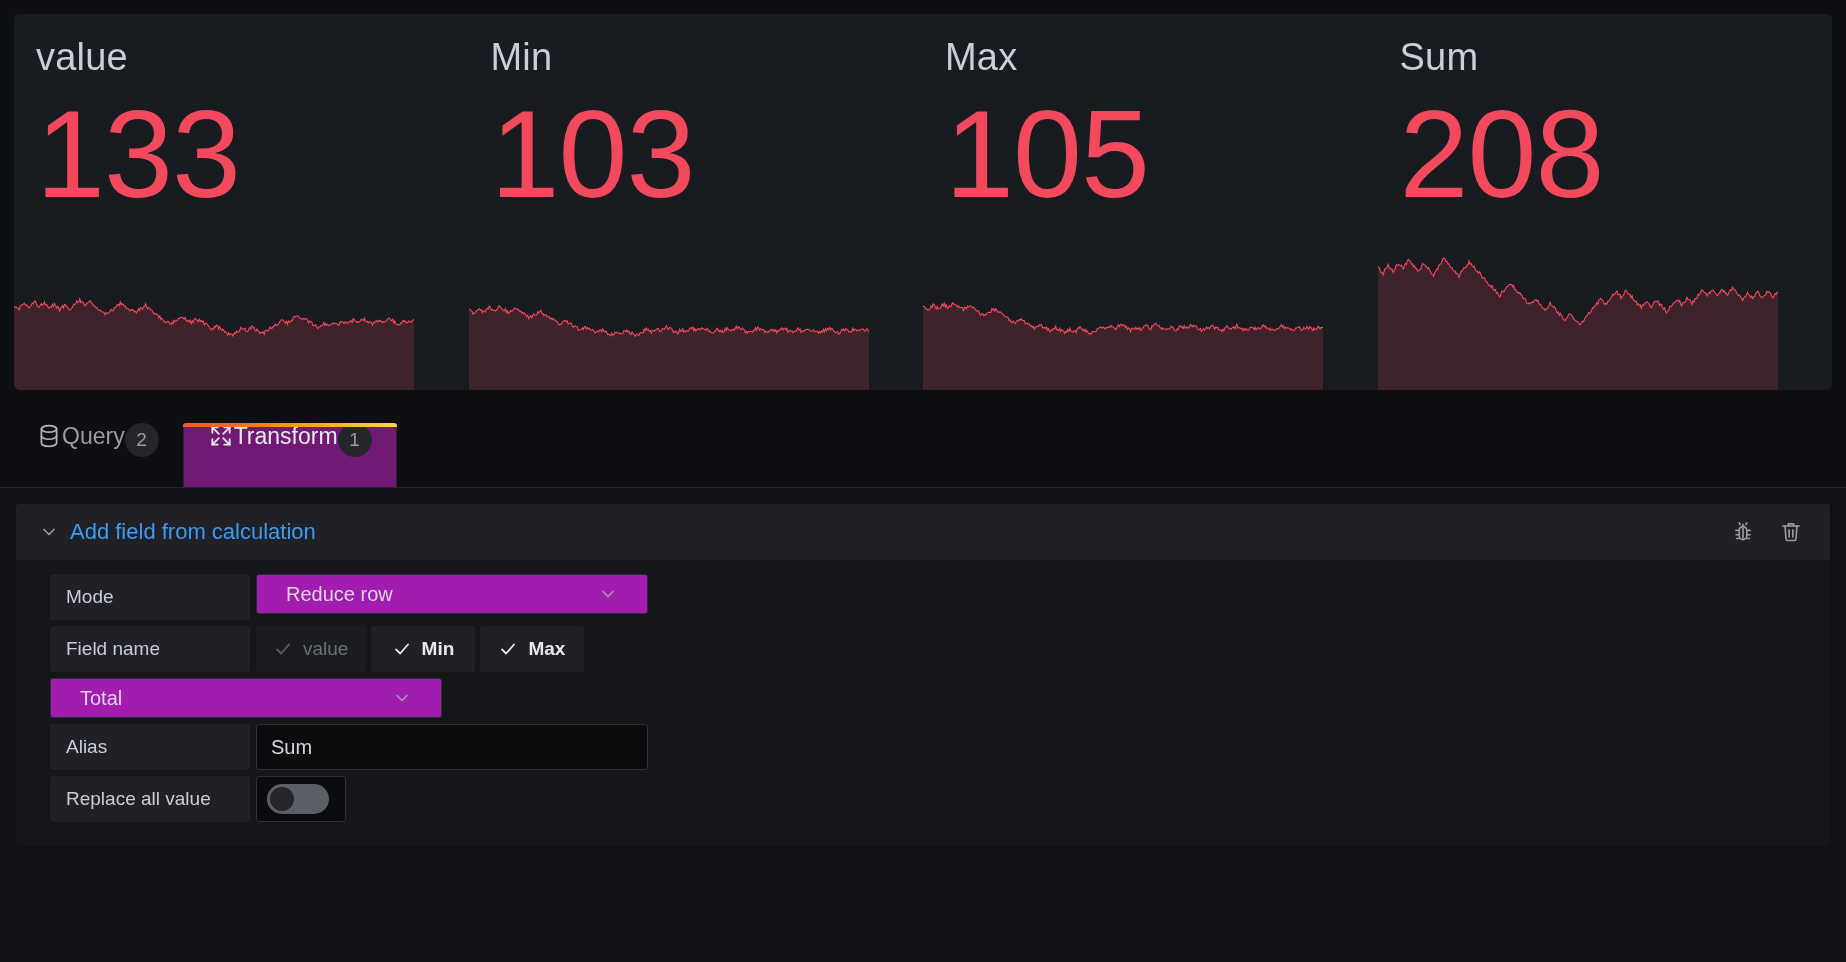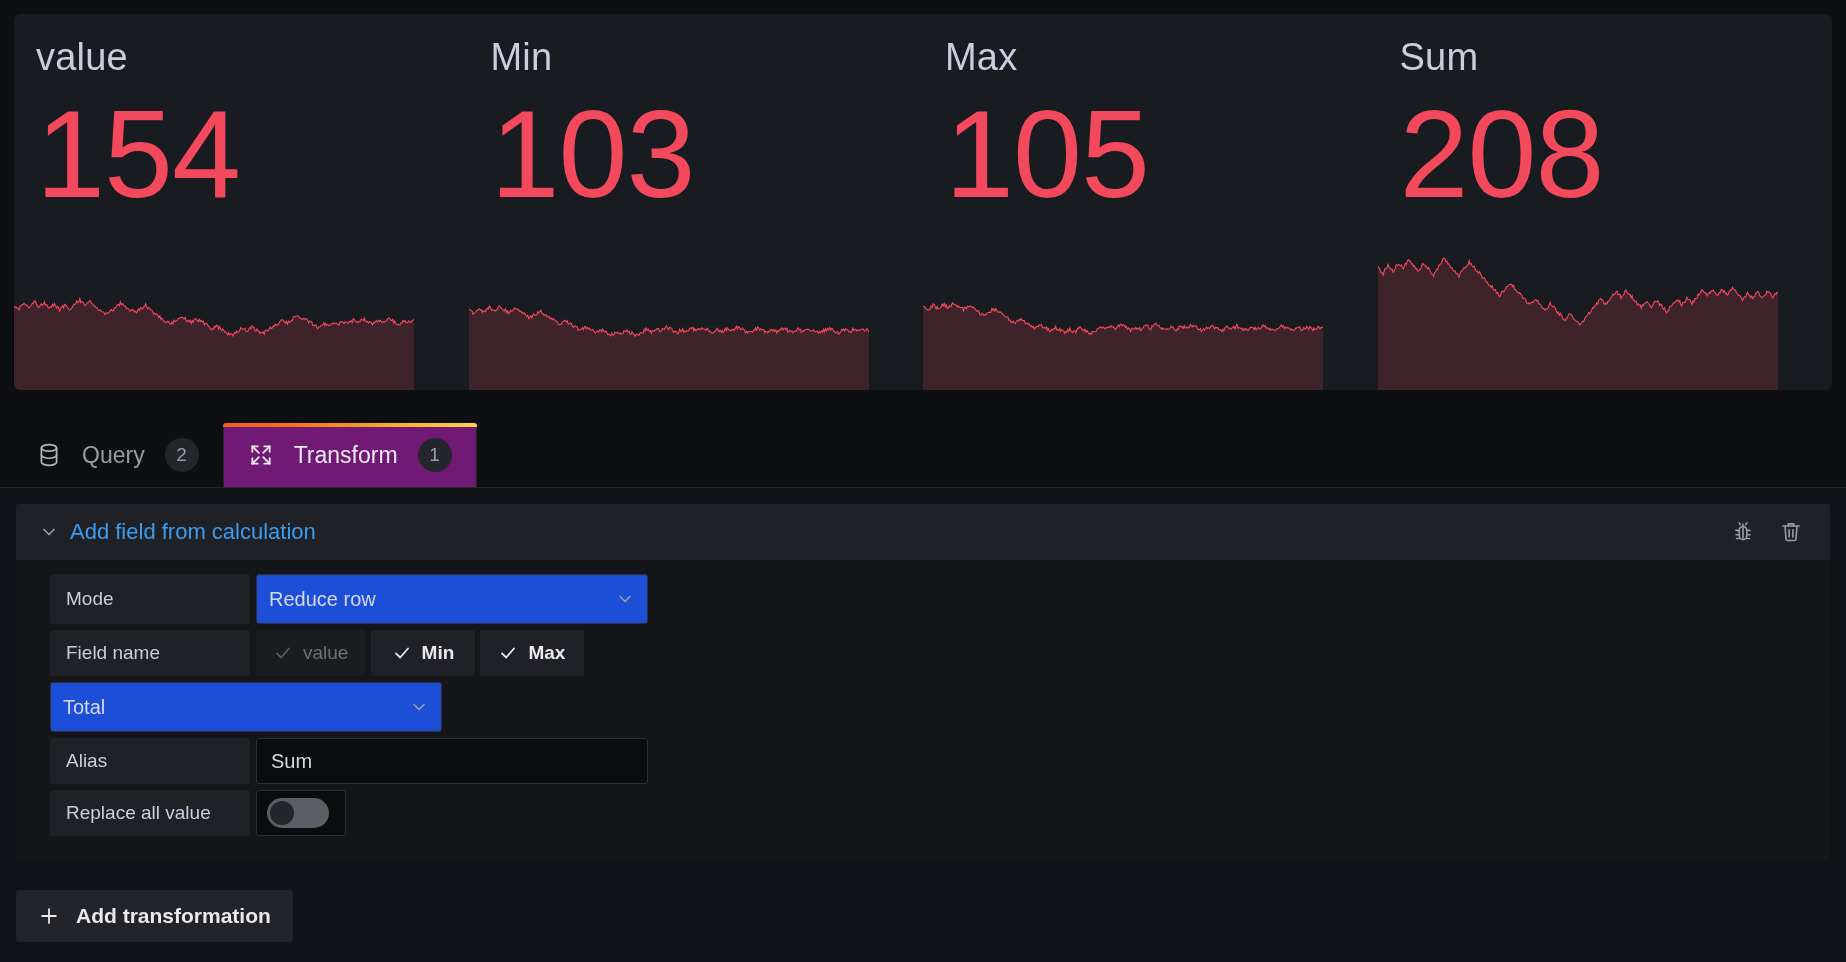--- a/index.html
+++ b/index.html
@@ -59,21 +59,21 @@
   .tabs-bar {
     position: absolute; left: 0; top: 412px; width: 1846px; height: 76px;
     background: #0e0f13;
     border-bottom: 1px solid #25262b;
     display: flex;
     align-items: flex-end;
     padding-left: 12px;
   }
   .tab {
     position: relative;
-    display: flex; align-items: center; gap: 20px;
+    display: flex; align-items: flex-start; gap: 0;
     height: 64px;
     padding: 0 24px;
     font-size: 23px;
     color: #9b9ba3;
     background: transparent;
     cursor: pointer;
     border-top-left-radius: 4px;
     border-top-right-radius: 4px;
   }
   .tab .tab-ico { display: inline-flex; width: 26px; height: 26px; color: #b5b6bd; }
@@ -142,26 +142,26 @@
     background: #1f2126;
     border-radius: 3px;
     display: flex; align-items: center;
     padding: 0 16px;
     font-size: 19px; color: #ccccdc;
     margin-right: 6px;
   }
   .field-ctl { display: flex; align-items: stretch; }
 
   .select-box {
-    width: 392px; height: 50px;
-    background: #1d4ed8;
+    width: 392px; height: 40px;
+    background: #a21caf;
     border: 1px solid #2f3037;
     border-radius: 3px;
     display: flex; align-items: center;
-    padding: 0 12px;
+    padding: 0 29px;
     font-size: 20px; color: #d8d9de;
     cursor: pointer;
     position: relative;
   }
   .select-box .caret {
     margin-left: auto; color: #9b9ba3; display: inline-flex;
   }
   .select-box .caret svg { width: 20px; height: 20px; }
 
   .input-box {
@@ -234,21 +234,21 @@
   .add-xform .plus svg { width: 22px; height: 22px; }
 </style>
 </head>
 <body>
 
 <div class="viz-wrap">
   <div class="viz-panel">
 
     <div class="stat-cell">
       <div class="stat-title">value</div>
-      <div class="stat-value">154</div>
+      <div class="stat-value">133</div>
       <svg class="spark" viewBox="0 0 400 160" preserveAspectRatio="none">
           <path d="M0.00,76.04 L1.01,77.51 L2.03,76.86 L3.04,78.11 L4.05,78.35 L5.06,79.89 L6.08,76.41 L7.09,75.50 L8.10,74.56 L9.11,74.50 L10.13,73.19 L11.14,74.53 L12.15,75.36 L13.16,75.08 L14.18,77.02 L15.19,78.09 L16.20,76.03 L17.22,75.46 L18.23,73.28 L19.24,73.80 L20.25,71.25 L21.27,70.98 L22.28,73.85 L23.29,75.68 L24.30,77.15 L25.32,77.21 L26.33,75.11 L27.34,73.80 L28.35,75.44 L29.37,74.41 L30.38,71.78 L31.39,74.83 L32.41,74.62 L33.42,75.35 L34.43,78.15 L35.44,77.98 L36.46,76.63 L37.47,77.31 L38.48,74.37 L39.49,76.20 L40.51,73.46 L41.52,75.60 L42.53,78.24 L43.54,76.22 L44.56,77.42 L45.57,81.66 L46.58,77.80 L47.59,77.22 L48.61,75.55 L49.62,77.90 L50.63,74.35 L51.65,74.96 L52.66,76.41 L53.67,77.32 L54.68,79.35 L55.70,80.23 L56.71,79.03 L57.72,78.02 L58.73,76.70 L59.75,74.13 L60.76,74.44 L61.77,73.72 L62.78,70.83 L63.80,72.45 L64.81,72.04 L65.82,68.52 L66.84,72.56 L67.85,71.52 L68.86,72.07 L69.87,73.83 L70.89,75.62 L71.90,75.02 L72.91,73.06 L73.92,72.70 L74.94,71.62 L75.95,70.60 L76.96,71.55 L77.97,73.87 L78.99,74.26 L80.00,76.30 L81.01,76.25 L82.03,77.61 L83.04,77.57 L84.05,79.85 L85.06,80.59 L86.08,79.76 L87.09,81.10 L88.10,81.73 L89.11,81.99 L90.13,82.53 L91.14,84.82 L92.15,82.87 L93.16,82.80 L94.18,83.45 L95.19,82.25 L96.20,80.90 L97.22,79.54 L98.23,80.89 L99.24,80.67 L100.25,77.80 L101.27,77.68 L102.28,76.58 L103.29,74.65 L104.30,74.36 L105.32,75.54 L106.33,71.78 L107.34,74.61 L108.35,73.53 L109.37,74.58 L110.38,76.16 L111.39,76.21 L112.41,78.67 L113.42,78.10 L114.43,78.81 L115.44,80.72 L116.46,80.85 L117.47,79.37 L118.48,80.09 L119.49,79.86 L120.51,81.74 L121.52,81.48 L122.53,82.88 L123.54,80.75 L124.56,78.71 L125.57,80.50 L126.58,77.53 L127.59,78.36 L128.61,79.08 L129.62,76.87 L130.63,76.10 L131.65,73.70 L132.66,77.31 L133.67,78.64 L134.68,77.46 L135.70,78.71 L136.71,79.67 L137.72,79.87 L138.73,82.11 L139.75,83.89 L140.76,83.24 L141.77,84.59 L142.78,83.98 L143.80,85.17 L144.81,87.77 L145.82,85.83 L146.84,89.33 L147.85,88.10 L148.86,89.49 L149.87,90.81 L150.89,92.41 L151.90,92.58 L152.91,92.00 L153.92,91.22 L154.94,92.12 L155.95,93.84 L156.96,94.33 L157.97,92.10 L158.99,93.88 L160.00,90.32 L161.01,91.74 L162.03,90.70 L163.04,90.68 L164.05,88.59 L165.06,88.31 L166.08,87.56 L167.09,87.69 L168.10,87.26 L169.11,87.80 L170.13,89.02 L171.14,87.52 L172.15,90.11 L173.16,91.45 L174.18,90.43 L175.19,91.82 L176.20,90.32 L177.22,93.58 L178.23,90.78 L179.24,92.48 L180.25,88.94 L181.27,88.60 L182.28,89.15 L183.29,90.63 L184.30,91.69 L185.32,89.16 L186.33,91.52 L187.34,90.40 L188.35,91.89 L189.37,91.20 L190.38,94.97 L191.39,93.31 L192.41,93.31 L193.42,94.25 L194.43,96.09 L195.44,97.06 L196.46,99.04 L197.47,99.88 L198.48,98.29 L199.49,99.11 L200.51,96.30 L201.52,97.23 L202.53,95.12 L203.54,95.44 L204.56,99.07 L205.57,96.54 L206.58,98.81 L207.59,100.53 L208.61,98.99 L209.62,100.23 L210.63,102.30 L211.65,101.71 L212.66,103.32 L213.67,104.79 L214.68,102.53 L215.70,104.77 L216.71,103.73 L217.72,103.71 L218.73,105.80 L219.75,104.10 L220.76,102.36 L221.77,103.52 L222.78,100.86 L223.80,102.14 L224.81,102.03 L225.82,100.33 L226.84,97.49 L227.85,98.84 L228.86,99.15 L229.87,98.83 L230.89,98.35 L231.90,101.58 L232.91,101.70 L233.92,101.36 L234.94,98.97 L235.95,97.23 L236.96,98.90 L237.97,95.93 L238.99,96.79 L240.00,97.24 L241.01,100.79 L242.03,101.10 L243.04,98.99 L244.05,100.86 L245.06,101.50 L246.08,103.50 L247.09,102.51 L248.10,102.35 L249.11,101.81 L250.13,104.30 L251.14,100.58 L252.15,99.95 L253.16,100.65 L254.18,100.88 L255.19,98.96 L256.20,97.01 L257.22,98.60 L258.23,98.03 L259.24,96.19 L260.25,96.35 L261.27,94.31 L262.28,94.84 L263.29,95.45 L264.30,94.50 L265.32,92.30 L266.33,91.02 L267.34,89.68 L268.35,90.03 L269.37,90.28 L270.38,91.96 L271.39,93.23 L272.41,91.28 L273.42,94.18 L274.43,91.10 L275.44,91.50 L276.46,92.26 L277.47,90.33 L278.48,90.32 L279.49,86.88 L280.51,86.31 L281.52,86.86 L282.53,85.95 L283.54,86.01 L284.56,86.25 L285.57,87.82 L286.58,88.57 L287.59,88.87 L288.61,89.28 L289.62,88.44 L290.63,89.08 L291.65,88.68 L292.66,89.06 L293.67,90.24 L294.68,92.90 L295.70,91.08 L296.71,91.58 L297.72,91.78 L298.73,95.38 L299.75,95.82 L300.76,95.36 L301.77,94.83 L302.78,97.24 L303.80,98.78 L304.81,96.81 L305.82,97.01 L306.84,95.60 L307.85,95.72 L308.86,94.65 L309.87,92.59 L310.89,95.35 L311.90,93.43 L312.91,95.24 L313.92,94.74 L314.94,95.50 L315.95,95.02 L316.96,94.43 L317.97,93.69 L318.99,92.88 L320.00,93.68 L321.01,93.31 L322.03,93.16 L323.04,93.85 L324.05,94.70 L325.06,95.02 L326.08,91.87 L327.09,92.13 L328.10,91.63 L329.11,92.23 L330.13,93.44 L331.14,91.77 L332.15,92.18 L333.16,93.29 L334.18,92.96 L335.19,91.41 L336.20,91.63 L337.22,90.60 L338.23,92.34 L339.24,88.64 L340.25,89.58 L341.27,91.23 L342.28,91.58 L343.29,92.76 L344.30,91.90 L345.32,91.86 L346.33,90.87 L347.34,89.28 L348.35,89.72 L349.37,90.78 L350.38,88.11 L351.39,91.23 L352.41,91.82 L353.42,91.18 L354.43,92.82 L355.44,91.67 L356.46,92.08 L357.47,92.79 L358.48,94.88 L359.49,92.36 L360.51,92.98 L361.52,91.46 L362.53,90.54 L363.54,91.95 L364.56,90.33 L365.57,91.43 L366.58,90.39 L367.59,91.95 L368.61,92.49 L369.62,91.45 L370.63,91.98 L371.65,91.30 L372.66,90.35 L373.67,88.84 L374.68,87.83 L375.70,88.38 L376.71,90.37 L377.72,90.66 L378.73,89.33 L379.75,92.91 L380.76,90.90 L381.77,93.57 L382.78,94.16 L383.80,94.68 L384.81,94.65 L385.82,94.89 L386.84,92.79 L387.85,93.01 L388.86,90.53 L389.87,91.70 L390.89,90.59 L391.90,92.28 L392.91,93.01 L393.92,92.19 L394.94,90.93 L395.95,91.97 L396.96,92.36 L397.97,90.69 L398.99,90.55 L400.00,88.95 L400,160 L0,160 Z" fill="rgba(242,73,92,0.18)" stroke="none"></path>
           <path d="M0.00,76.04 L1.01,77.51 L2.03,76.86 L3.04,78.11 L4.05,78.35 L5.06,79.89 L6.08,76.41 L7.09,75.50 L8.10,74.56 L9.11,74.50 L10.13,73.19 L11.14,74.53 L12.15,75.36 L13.16,75.08 L14.18,77.02 L15.19,78.09 L16.20,76.03 L17.22,75.46 L18.23,73.28 L19.24,73.80 L20.25,71.25 L21.27,70.98 L22.28,73.85 L23.29,75.68 L24.30,77.15 L25.32,77.21 L26.33,75.11 L27.34,73.80 L28.35,75.44 L29.37,74.41 L30.38,71.78 L31.39,74.83 L32.41,74.62 L33.42,75.35 L34.43,78.15 L35.44,77.98 L36.46,76.63 L37.47,77.31 L38.48,74.37 L39.49,76.20 L40.51,73.46 L41.52,75.60 L42.53,78.24 L43.54,76.22 L44.56,77.42 L45.57,81.66 L46.58,77.80 L47.59,77.22 L48.61,75.55 L49.62,77.90 L50.63,74.35 L51.65,74.96 L52.66,76.41 L53.67,77.32 L54.68,79.35 L55.70,80.23 L56.71,79.03 L57.72,78.02 L58.73,76.70 L59.75,74.13 L60.76,74.44 L61.77,73.72 L62.78,70.83 L63.80,72.45 L64.81,72.04 L65.82,68.52 L66.84,72.56 L67.85,71.52 L68.86,72.07 L69.87,73.83 L70.89,75.62 L71.90,75.02 L72.91,73.06 L73.92,72.70 L74.94,71.62 L75.95,70.60 L76.96,71.55 L77.97,73.87 L78.99,74.26 L80.00,76.30 L81.01,76.25 L82.03,77.61 L83.04,77.57 L84.05,79.85 L85.06,80.59 L86.08,79.76 L87.09,81.10 L88.10,81.73 L89.11,81.99 L90.13,82.53 L91.14,84.82 L92.15,82.87 L93.16,82.80 L94.18,83.45 L95.19,82.25 L96.20,80.90 L97.22,79.54 L98.23,80.89 L99.24,80.67 L100.25,77.80 L101.27,77.68 L102.28,76.58 L103.29,74.65 L104.30,74.36 L105.32,75.54 L106.33,71.78 L107.34,74.61 L108.35,73.53 L109.37,74.58 L110.38,76.16 L111.39,76.21 L112.41,78.67 L113.42,78.10 L114.43,78.81 L115.44,80.72 L116.46,80.85 L117.47,79.37 L118.48,80.09 L119.49,79.86 L120.51,81.74 L121.52,81.48 L122.53,82.88 L123.54,80.75 L124.56,78.71 L125.57,80.50 L126.58,77.53 L127.59,78.36 L128.61,79.08 L129.62,76.87 L130.63,76.10 L131.65,73.70 L132.66,77.31 L133.67,78.64 L134.68,77.46 L135.70,78.71 L136.71,79.67 L137.72,79.87 L138.73,82.11 L139.75,83.89 L140.76,83.24 L141.77,84.59 L142.78,83.98 L143.80,85.17 L144.81,87.77 L145.82,85.83 L146.84,89.33 L147.85,88.10 L148.86,89.49 L149.87,90.81 L150.89,92.41 L151.90,92.58 L152.91,92.00 L153.92,91.22 L154.94,92.12 L155.95,93.84 L156.96,94.33 L157.97,92.10 L158.99,93.88 L160.00,90.32 L161.01,91.74 L162.03,90.70 L163.04,90.68 L164.05,88.59 L165.06,88.31 L166.08,87.56 L167.09,87.69 L168.10,87.26 L169.11,87.80 L170.13,89.02 L171.14,87.52 L172.15,90.11 L173.16,91.45 L174.18,90.43 L175.19,91.82 L176.20,90.32 L177.22,93.58 L178.23,90.78 L179.24,92.48 L180.25,88.94 L181.27,88.60 L182.28,89.15 L183.29,90.63 L184.30,91.69 L185.32,89.16 L186.33,91.52 L187.34,90.40 L188.35,91.89 L189.37,91.20 L190.38,94.97 L191.39,93.31 L192.41,93.31 L193.42,94.25 L194.43,96.09 L195.44,97.06 L196.46,99.04 L197.47,99.88 L198.48,98.29 L199.49,99.11 L200.51,96.30 L201.52,97.23 L202.53,95.12 L203.54,95.44 L204.56,99.07 L205.57,96.54 L206.58,98.81 L207.59,100.53 L208.61,98.99 L209.62,100.23 L210.63,102.30 L211.65,101.71 L212.66,103.32 L213.67,104.79 L214.68,102.53 L215.70,104.77 L216.71,103.73 L217.72,103.71 L218.73,105.80 L219.75,104.10 L220.76,102.36 L221.77,103.52 L222.78,100.86 L223.80,102.14 L224.81,102.03 L225.82,100.33 L226.84,97.49 L227.85,98.84 L228.86,99.15 L229.87,98.83 L230.89,98.35 L231.90,101.58 L232.91,101.70 L233.92,101.36 L234.94,98.97 L235.95,97.23 L236.96,98.90 L237.97,95.93 L238.99,96.79 L240.00,97.24 L241.01,100.79 L242.03,101.10 L243.04,98.99 L244.05,100.86 L245.06,101.50 L246.08,103.50 L247.09,102.51 L248.10,102.35 L249.11,101.81 L250.13,104.30 L251.14,100.58 L252.15,99.95 L253.16,100.65 L254.18,100.88 L255.19,98.96 L256.20,97.01 L257.22,98.60 L258.23,98.03 L259.24,96.19 L260.25,96.35 L261.27,94.31 L262.28,94.84 L263.29,95.45 L264.30,94.50 L265.32,92.30 L266.33,91.02 L267.34,89.68 L268.35,90.03 L269.37,90.28 L270.38,91.96 L271.39,93.23 L272.41,91.28 L273.42,94.18 L274.43,91.10 L275.44,91.50 L276.46,92.26 L277.47,90.33 L278.48,90.32 L279.49,86.88 L280.51,86.31 L281.52,86.86 L282.53,85.95 L283.54,86.01 L284.56,86.25 L285.57,87.82 L286.58,88.57 L287.59,88.87 L288.61,89.28 L289.62,88.44 L290.63,89.08 L291.65,88.68 L292.66,89.06 L293.67,90.24 L294.68,92.90 L295.70,91.08 L296.71,91.58 L297.72,91.78 L298.73,95.38 L299.75,95.82 L300.76,95.36 L301.77,94.83 L302.78,97.24 L303.80,98.78 L304.81,96.81 L305.82,97.01 L306.84,95.60 L307.85,95.72 L308.86,94.65 L309.87,92.59 L310.89,95.35 L311.90,93.43 L312.91,95.24 L313.92,94.74 L314.94,95.50 L315.95,95.02 L316.96,94.43 L317.97,93.69 L318.99,92.88 L320.00,93.68 L321.01,93.31 L322.03,93.16 L323.04,93.85 L324.05,94.70 L325.06,95.02 L326.08,91.87 L327.09,92.13 L328.10,91.63 L329.11,92.23 L330.13,93.44 L331.14,91.77 L332.15,92.18 L333.16,93.29 L334.18,92.96 L335.19,91.41 L336.20,91.63 L337.22,90.60 L338.23,92.34 L339.24,88.64 L340.25,89.58 L341.27,91.23 L342.28,91.58 L343.29,92.76 L344.30,91.90 L345.32,91.86 L346.33,90.87 L347.34,89.28 L348.35,89.72 L349.37,90.78 L350.38,88.11 L351.39,91.23 L352.41,91.82 L353.42,91.18 L354.43,92.82 L355.44,91.67 L356.46,92.08 L357.47,92.79 L358.48,94.88 L359.49,92.36 L360.51,92.98 L361.52,91.46 L362.53,90.54 L363.54,91.95 L364.56,90.33 L365.57,91.43 L366.58,90.39 L367.59,91.95 L368.61,92.49 L369.62,91.45 L370.63,91.98 L371.65,91.30 L372.66,90.35 L373.67,88.84 L374.68,87.83 L375.70,88.38 L376.71,90.37 L377.72,90.66 L378.73,89.33 L379.75,92.91 L380.76,90.90 L381.77,93.57 L382.78,94.16 L383.80,94.68 L384.81,94.65 L385.82,94.89 L386.84,92.79 L387.85,93.01 L388.86,90.53 L389.87,91.70 L390.89,90.59 L391.90,92.28 L392.91,93.01 L393.92,92.19 L394.94,90.93 L395.95,91.97 L396.96,92.36 L397.97,90.69 L398.99,90.55 L400.00,88.95" fill="none" stroke="#f2495c" stroke-width="1.1" vector-effect="non-scaling-stroke"></path>
         </svg>
     </div>
 
     <div class="stat-cell">
       <div class="stat-title">Min</div>
       <div class="stat-value">103</div>
       <svg class="spark" viewBox="0 0 400 160" preserveAspectRatio="none">
@@ -429,23 +429,14 @@
             <div class="switch">
               <div class="knob"></div>
             </div>
           </div>
         </div>
       </div>
 
     </div>
   </div>
 
-  <button class="add-xform">
-    <span class="plus">
-      <svg viewBox="0 0 24 24" fill="none" stroke="currentColor" stroke-width="2" stroke-linecap="round">
-        <path d="M12 4.5v15"></path>
-          <path d="M4.5 12h15"></path>
-      </svg>
-    </span>
-    <span>Add transformation</span>
-  </button>
 
 </div>
 
 </body></html>

